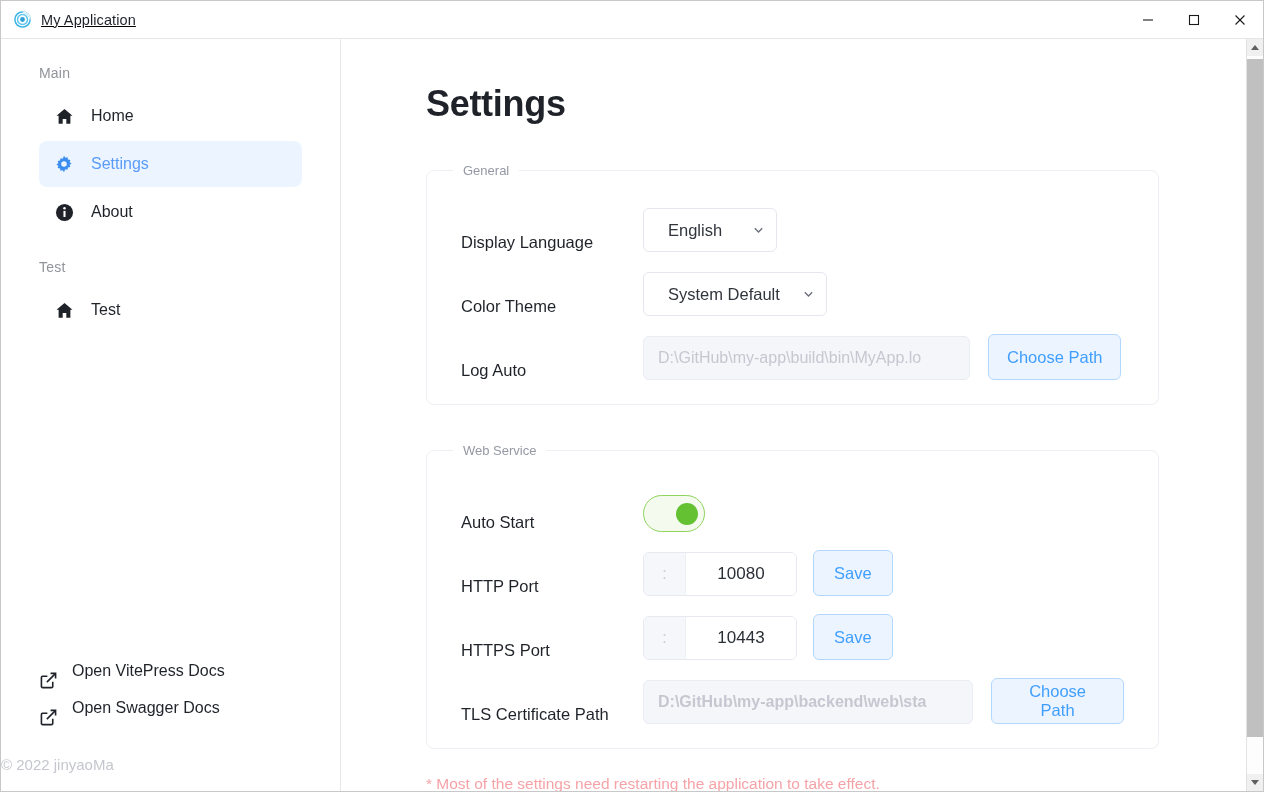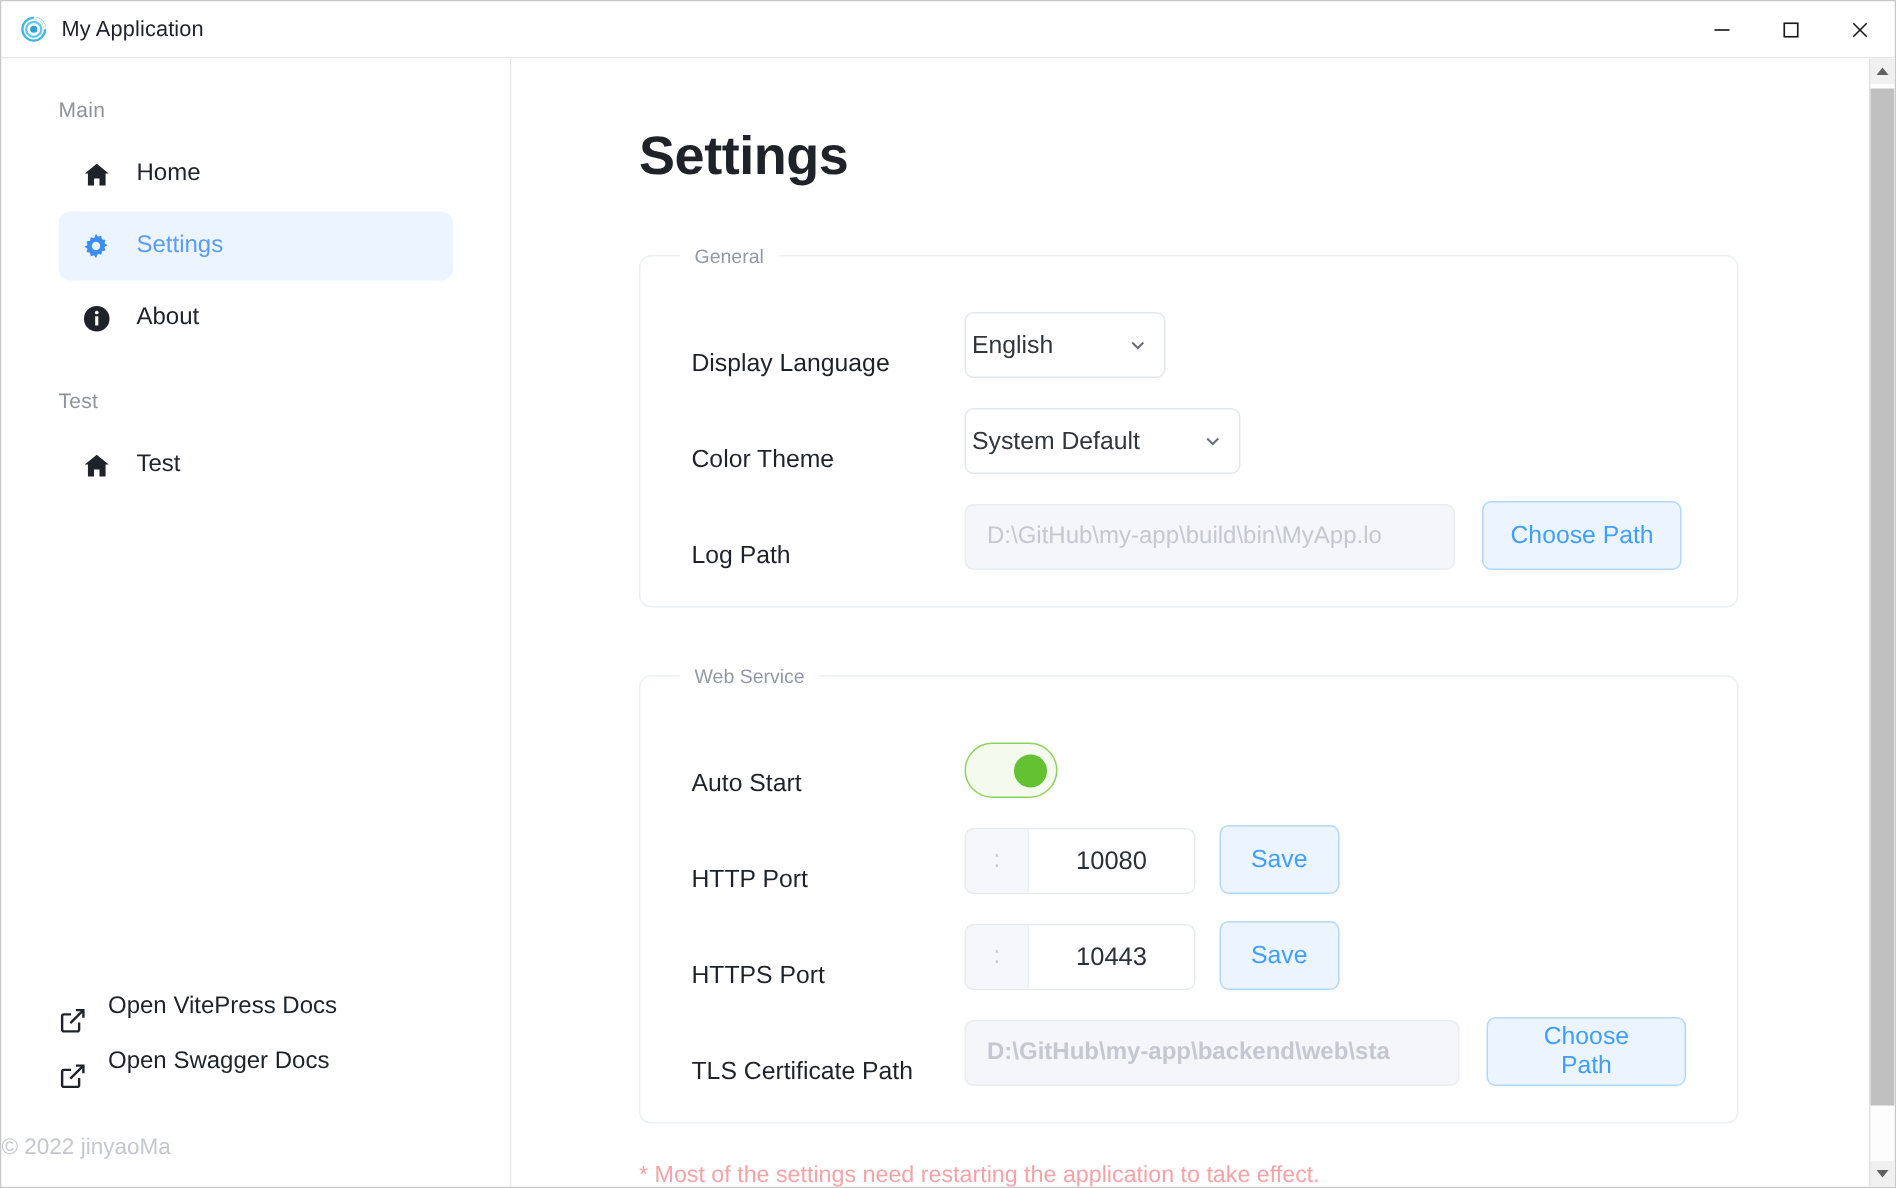--- a/index.html
+++ b/index.html
@@ -16,20 +16,21 @@
     background: #fff;
   }
 
   
   .titlebar {
     height: 38px; min-height: 38px;
     display: flex; align-items: center;
     background: #ffffff;
     border-bottom: 1px solid #e6e6e6;
     position: relative;
+    text-decoration: underline;
   }
   .title-logo {
     margin-left: 13px; margin-right: 10px;
     width: 17px; height: 17px;
     display: flex; align-items: center; justify-content: center;
   }
   .title-text {
     font-size: 14.5px; color: #1f2329; letter-spacing: .1px;
   }
   .win-controls { margin-left: auto; display: flex; height: 38px; }
@@ -126,21 +127,21 @@
 
   
   select.ui-select {
     appearance: none; -webkit-appearance: none;
     border: 1px solid #e4e7ed;
     border-radius: 6px;
     background: #fff;
     font-family: "Liberation Sans", sans-serif;
     font-size: 16.5px; color: #31353c;
     height: 44px;
-    padding: 0 34px 0 4px;
+    padding: 0 34px 0 24px;
     outline: none;
   }
   .select-wrap { position: relative; display: inline-flex; align-items: center; }
   .select-wrap .chev {
     position: absolute; right: 12px; top: 50%;
     transform: translateY(-50%);
     pointer-events: none; color: #6b707b;
     display: flex;
   }
 
@@ -391,21 +392,21 @@
               </select>
               <span class="chev">
                 <svg width="13" height="13" viewBox="0 0 14 14" fill="none" stroke="currentColor" stroke-width="1.5">
                     <path d="M3 5.2 7 9.2l4-4"></path>
                   </svg>
               </span>
             </span>
           </div>
 
           <div class="row">
-            <div class="row-label">Log Path</div>
+            <div class="row-label">Log Auto</div>
             <input class="path-input log" type="text" value="" placeholder="D:\GitHub\my-app\build\bin\MyApp.lo" style="">
             <button class="btn-plain btn-choose">Choose Path</button>
           </div>
         </fieldset>
 
         <fieldset class="section">
           <legend>Web Service</legend>
 
           <div class="row">
             <div class="row-label">Auto Start</div>

